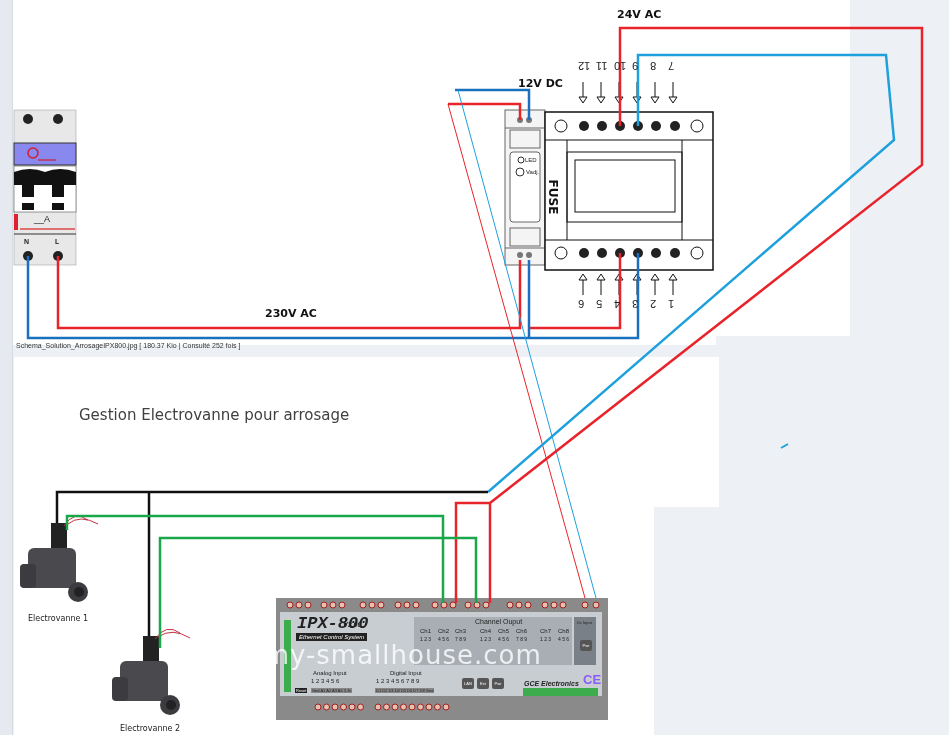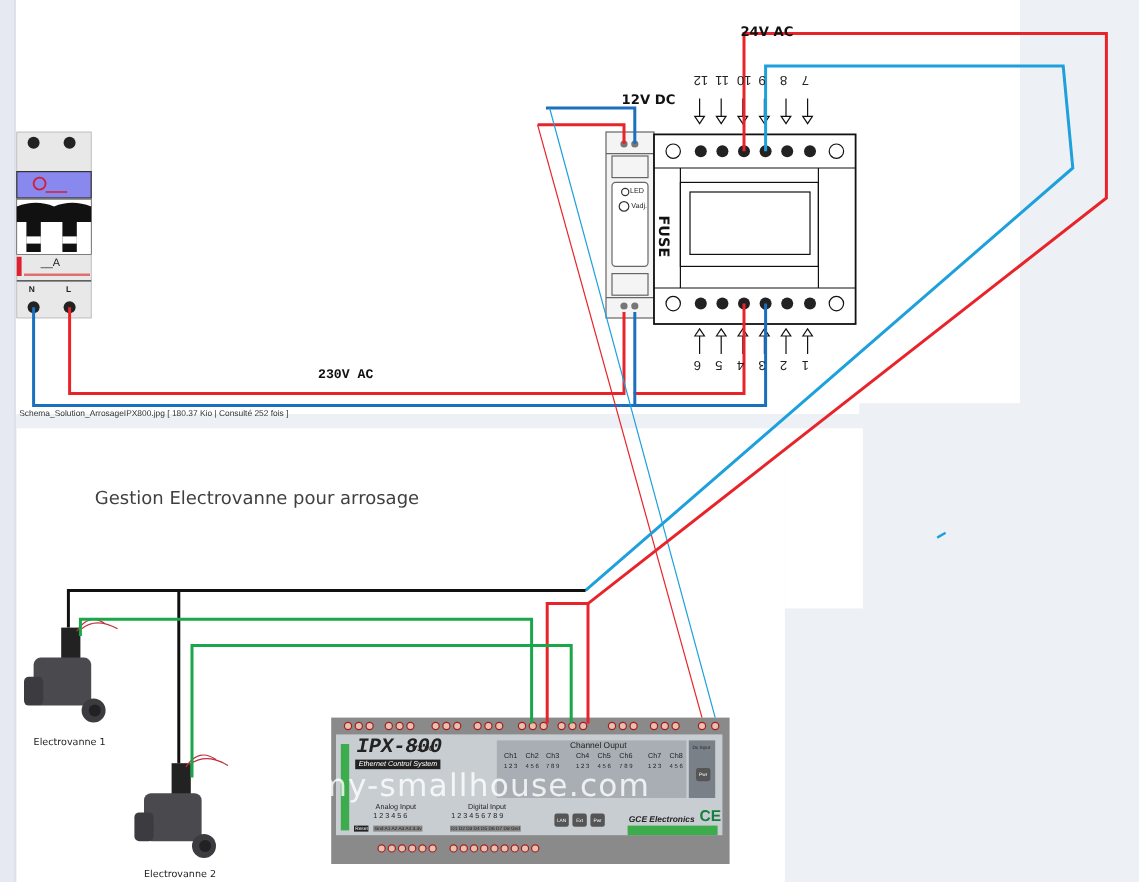--- a/index.html
+++ b/index.html
@@ -9,21 +9,21 @@
   .caption{position:absolute;left:16px;top:342px;font-size:7px;color:#333;white-space:nowrap;}
   .title{position:absolute;left:79px;top:406px;font-family:"DejaVu Sans",sans-serif;font-size:15px;color:#404040;white-space:nowrap;}
   .valve-lbl{position:absolute;font-family:"DejaVu Sans",sans-serif;font-size:8px;color:#222;white-space:nowrap;}
   .watermark{position:absolute;left:190px;top:640px;font-family:"DejaVu Sans",sans-serif;font-size:26px;color:rgba(255,255,255,0.8);letter-spacing:1px;white-space:nowrap;text-align:right;}
   .ipx-title{position:absolute;font-family:Liberation Mono, monospace;font-style:italic;font-weight:bold;font-size:17px;color:#222;}
   .ipx-ver{position:absolute;font-style:italic;font-weight:bold;font-size:7px;color:#222;}
   .ipx-sub{position:absolute;background:#222;color:#fff;font-style:italic;font-size:6px;padding:1px 3px;}
   .tiny{position:absolute;font-size:6px;color:#222;white-space:nowrap;}
   .small{position:absolute;font-size:7px;color:#222;white-space:nowrap;}
   .gce{position:absolute;font-style:italic;font-weight:bold;font-size:7px;color:#222;}
-  .ce{position:absolute;font-size:13px;color:#15803d;font-weight:bold;}
+  .ce{position:absolute;font-size:13px;color:#8b5cf6;font-weight:bold;}
   .btn{position:absolute;width:12px;height:11px;background:#555;border-radius:2px;color:#fff;font-size:4px;text-align:center;line-height:11px;}
 </style>
 </head>
 <body>
 
 <div class="panel" style="left:12px;top:0;width:838px;height:336px;"></div>
 <div class="panel" style="left:620px;top:0;width:230px;height:55px;"></div>
 <div class="panel" style="left:12px;top:0;width:704px;height:345px;"></div>
 <div class="panel" style="left:14px;top:357px;width:640px;height:378px;"></div>
 <div class="panel" style="left:654px;top:357px;width:65px;height:150px;"></div>
@@ -197,23 +197,23 @@
   <path d="M458,90 L596,598" fill="none" stroke="#1ea0dc" stroke-width="1"></path>
   <path d="M620,126 V28 H922 V165 L490,503 H456 V603" fill="none" stroke="#e8242a" stroke-width="2.5"></path>
   <path d="M490,503 V603" fill="none" stroke="#e8242a" stroke-width="2.5"></path>
   <path d="M638,126 V55 H886 L894,140 L488,492" fill="none" stroke="#1ea0dc" stroke-width="2.5"></path>
   <path d="M781,448 L788,444" stroke="#1ea0dc" stroke-width="2"></path>
   <path d="M488,492 H57 V523 M149,492 V636" fill="none" stroke="#111" stroke-width="2.5"></path>
   <path d="M67,530 V516 H443 V603" fill="none" stroke="#1aa64a" stroke-width="2.5"></path>
   <path d="M160,648 V538 H476 V603" fill="none" stroke="#1aa64a" stroke-width="2.5"></path>
 </svg>
 
-<div class="lbl" style="left:617px;top:8px;margin-top:12px;">24V AC</div>
+<div class="lbl" style="left:617px;top:8px;">24V AC</div>
 <div class="lbl" style="left:518px;top:77px;">12V DC</div>
-<div class="lbl" style="left:265px;top:307px;font-family:Liberation Mono, monospace;">230V AC</div>
+<div class="lbl" style="left:265px;top:307px;">230V AC</div>
 <div class="lbl" style="left:536px;top:190px;transform:rotate(90deg);font-size:12px;">FUSE</div>
 <div class="small" style="left:525px;top:157px;font-size:6px;">LED</div>
 <div class="small" style="left:526px;top:169px;font-size:6px;">Vadj.</div>
 <div class="small" style="left:24px;top:238px;font-weight:bold;">N</div>
 <div class="small" style="left:55px;top:238px;font-weight:bold;">L</div>
 <div class="small" style="left:34px;top:214px;font-size:9px;">__A</div>
 
 <div id="top-terms">
     <div class="small" style="left: 578px; top: 60px; font-size: 11px; transform: rotate(180deg);">12</div>
     <div class="small" style="left: 596px; top: 60px; font-size: 11px; transform: rotate(180deg);">11</div>

